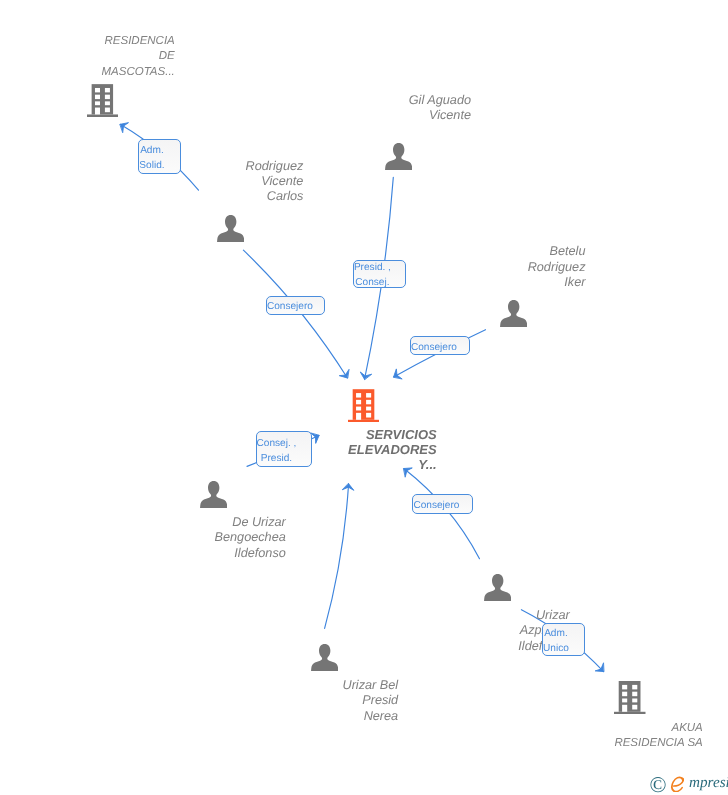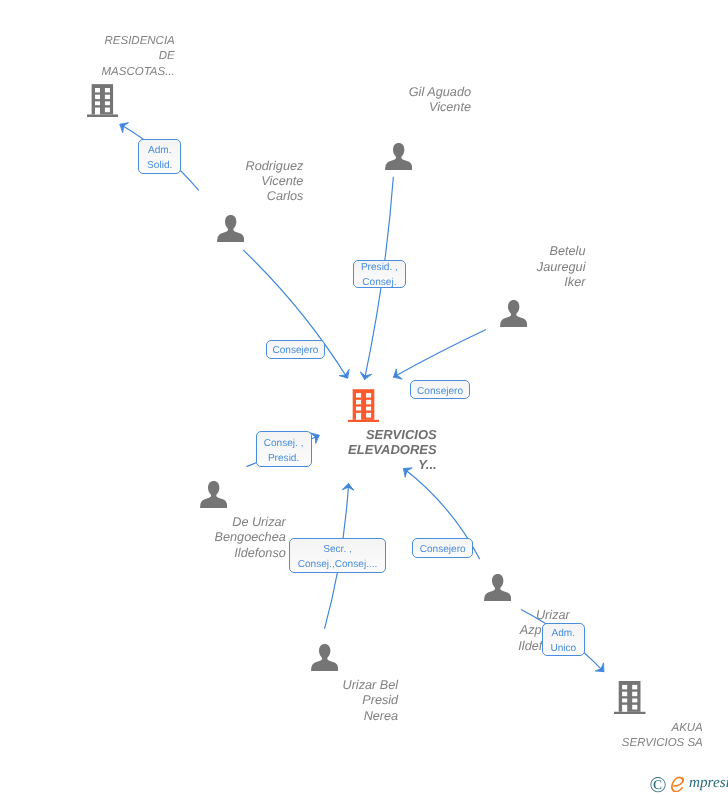--- a/index.html
+++ b/index.html
@@ -12,22 +12,22 @@
   svg.edges{position:absolute;left:0;top:0;width:728px;height:795px;}
   .node{position:absolute;}
   .node .ico{position:absolute;left:0;top:0;}
   .cap{position:absolute;text-align:right;color:#818181;font-size:12.7px;
        line-height:15.3px;white-space:pre-line;font-style:italic;}
   .cap.company{font-size:11.5px;line-height:15.4px;}
   .cap.focus{color:#6f6f6f;font-weight:bold;font-size:13px;line-height:14.9px;}
   .chip{position:absolute;box-sizing:border-box;border:1.1px solid #4a8ddd;border-radius:5px;
         background:linear-gradient(#f4f4f5,#fbfbfb);color:#4a8ddd;font-size:10.1px;
         line-height:14.9px;text-align:center;white-space:pre-line;
-        display:flex;align-items:center;justify-content:center;}
-  .chip.one{line-height:13px;margin-top:44px;}
+        display:flex;align-items:center;justify-content:flex-start;}
+  .chip.one{line-height:13px;}
   .chip.one span{top:1.4px;}
   .chip span{display:block;position:relative;top:2.6px;}
   .logo{position:absolute;left:650px;top:772px;width:78px;height:22px;}
   .logo .cmark{position:absolute;left:-0.6px;top:2.2px;font-family:"Liberation Serif",serif;
                font-size:22.4px;line-height:22.4px;color:#2a6b7c;}
   .logo .brand-e{position:absolute;left:20.0px;top:3.6px;width:14.4px;height:16.5px;}
   .logo .sr{position:absolute;left:0;top:0;width:1px;height:1px;overflow:hidden;
             clip:rect(0 0 0 0);color:transparent;font-size:1px;}
   .logo .brand-rest{position:absolute;left:39px;top:3.4px;font-family:"Liberation Serif",serif;
                     font-style:italic;font-size:15.2px;line-height:15.2px;color:#2a6b7c;}
@@ -97,29 +97,29 @@
 <path fill="#757575" d="M137 0c-34 0-57 27-57 66 0 25 9 48 24 62c5 5 7 10 7 17c0 11-7 18-20 22l-51 17C18 193 5 213 3 240l-3 34h274l-3-34c-2-27-15-47-37-56l-51-17c-13-4-20-11-20-22c0-7 2-12 7-17c15-14 24-37 24-62C194 27 171 0 137 0z"></path>
 </svg>
 <div class="cap" style="left:153.4px;top:158.5px;width:150.0px">Rodriguez
 Vicente
 Carlos</div>
 </div>
 <div class="node">
 <svg class="ico" style="left:385.0px;top:142.8px;width:27.4px;height:27.6px" viewBox="0 0 274 274">
 <path fill="#757575" d="M137 0c-34 0-57 27-57 66 0 25 9 48 24 62c5 5 7 10 7 17c0 11-7 18-20 22l-51 17C18 193 5 213 3 240l-3 34h274l-3-34c-2-27-15-47-37-56l-51-17c-13-4-20-11-20-22c0-7 2-12 7-17c15-14 24-37 24-62C194 27 171 0 137 0z"></path>
 </svg>
-<div class="cap" style="left:321.0px;top:85px;width:150.0px">Gil Aguado
+<div class="cap" style="left:321.0px;top:93px;width:150.0px">Gil Aguado
 Vicente</div>
 </div>
 <div class="node">
 <svg class="ico" style="left:499.9px;top:299.5px;width:27.4px;height:27.6px" viewBox="0 0 274 274">
 <path fill="#757575" d="M137 0c-34 0-57 27-57 66 0 25 9 48 24 62c5 5 7 10 7 17c0 11-7 18-20 22l-51 17C18 193 5 213 3 240l-3 34h274l-3-34c-2-27-15-47-37-56l-51-17c-13-4-20-11-20-22c0-7 2-12 7-17c15-14 24-37 24-62C194 27 171 0 137 0z"></path>
 </svg>
 <div class="cap" style="left:435.5px;top:244.4px;width:150.0px">Betelu
-Jauregui
+Rodriguez
 Iker</div>
 </div>
 <div class="node">
 <svg class="ico" style="left:347.6px;top:388.7px;width:31.3px;height:33.6px" viewBox="0 0 315 334" shape-rendering="geometricPrecision">
 <g fill="#fb5a2c">
 <rect x="47" y="0" width="218" height="308"></rect>
 <rect x="0" y="308" width="315" height="26"></rect>
 </g>
 <g fill="#ffffff">
 <rect x="81" y="39" width="51" height="45"></rect>
@@ -171,32 +171,30 @@
 <rect x="182" y="39" width="51" height="45"></rect>
 <rect x="81" y="107" width="51" height="45"></rect>
 <rect x="182" y="107" width="51" height="45"></rect>
 <rect x="81" y="175" width="51" height="39"></rect>
 <rect x="182" y="175" width="51" height="39"></rect>
 <rect x="81" y="238" width="51" height="70"></rect>
 <rect x="182" y="238" width="51" height="47"></rect>
 </g>
 </svg>
 <div class="cap company" style="left:552.8px;top:721.0px;width:150.0px">AKUA
-SERVICIOS SA</div>
+RESIDENCIA SA</div>
 </div>
 <div class="chip" style="left:138.3px;top:139.3px;width:42.8px;height:34.6px"><span>Adm.
 Solid.</span></div>
 <div class="chip one" style="left:265.9px;top:295.5px;width:59.1px;height:19.4px"><span>Consejero</span></div>
 <div class="chip" style="left:352.9px;top:259.7px;width:53.0px;height:28px"><span>Presid. ,
 Consej.</span></div>
 <div class="chip one" style="left:409.9px;top:336.0px;width:60.4px;height:19.4px"><span>Consejero</span></div>
 <div class="chip" style="left:255.5px;top:431.1px;width:56.2px;height:36px"><span>Consej. ,
 Presid.</span></div>
-<div class="chip" style="left:288.7px;top:538.1px;width:97.7px;height:34.7px"><span>Secr. ,
-Consej.,Consej....</span></div>
 <div class="chip one" style="left:412.4px;top:493.9px;width:60.5px;height:19.8px"><span>Consejero</span></div>
 <div class="chip" style="left:542.0px;top:622.5px;width:42.6px;height:33.7px"><span>Adm.
 Unico</span></div>
 <div class="logo">
 <span class="cmark">©</span>
 <span class="brand-e" title="E" aria-label="E">
 <svg viewBox="-12 0 144 165" width="14.4" height="16.5" aria-hidden="true">
 <g transform="translate(14 0) skewX(-11)">
 <g fill="none" stroke="#f3811f" stroke-width="17" stroke-linecap="round" stroke-linejoin="round">
 <path d="M112 44 C104 20 76 6 52 18 C22 33 6 78 14 112 C22 146 56 163 84 152 C102 145 113 130 118 117"></path>

